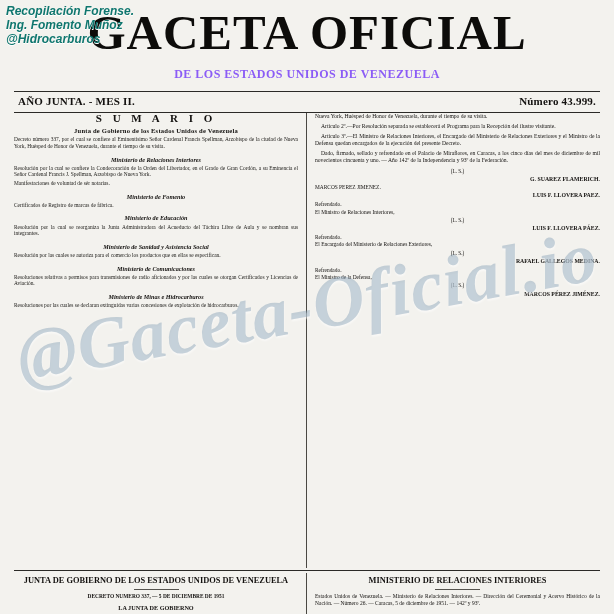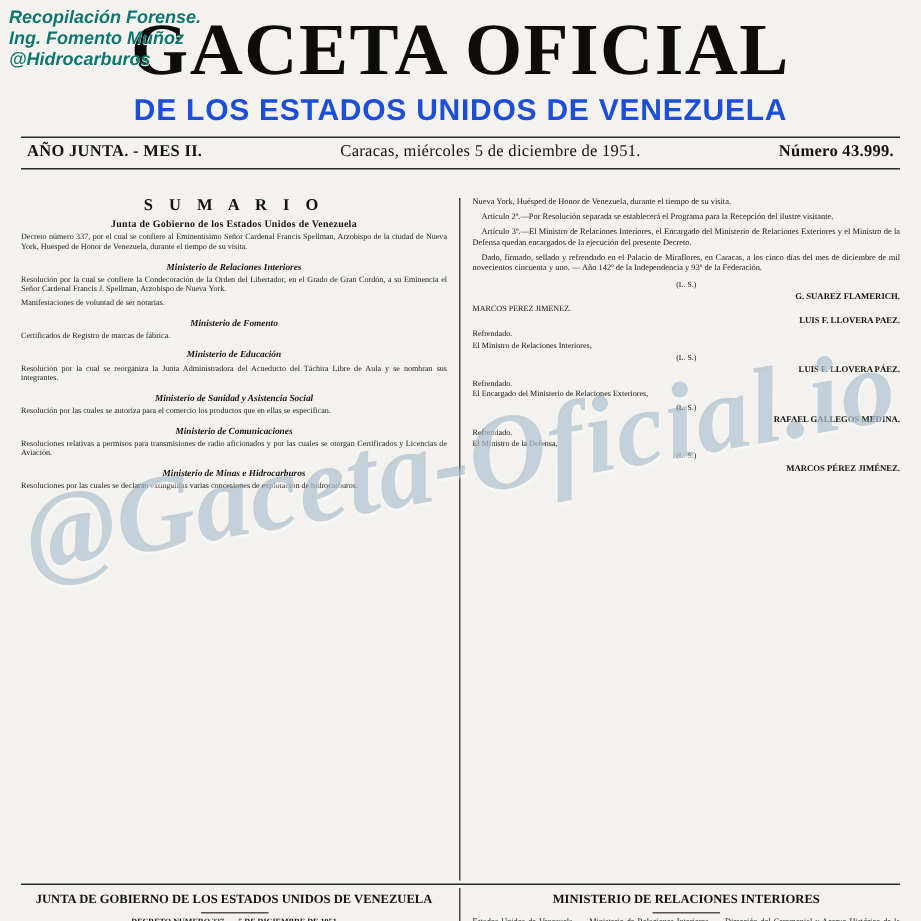--- a/index.html
+++ b/index.html
@@ -66,27 +66,27 @@
   .masthead .title {
     font-family: "Liberation Serif", serif;
     font-weight: bold;
     font-size: 49px;
     line-height: 50px;
     letter-spacing: 1px;
     color: #0d0c0a;
     white-space: nowrap;
   }
   .masthead .subtitle {
-    font-family: Liberation Sans, sans-serif;
-    font-weight: bold;
-    font-size: 20px;
+    font-family: Liberation Serif, serif;
+    font-weight: bold;
+    font-size: 12px;
     line-height: 24px;
     letter-spacing: 0.5px;
     margin-top: 4px;
-    color: #1d4ed8;
+    color: #8b5cf6;
     white-space: nowrap;
   }
   .rule {
     border: 0;
     border-top: 1px solid #2b2a27;
     margin: 5px 0 0 0;
   }
   .rule.thin { margin-top: 2px; }
   .issueline {
     display: flex;
@@ -95,21 +95,21 @@
     font-family: "Liberation Serif", serif;
     font-size: 11px;
     font-weight: bold;
     padding: 3px 4px 3px 4px;
     letter-spacing: 0.2px;
   }
   .issueline .center { font-weight: normal; }
   .cols {
     display: flex;
     gap: 0;
-    margin-top: 19px;
+    margin-top: 0;
     height: 455px;
   }
   .col {
     box-sizing: border-box;
     font-size: 5.6px;
     line-height: 7.2px;
     text-align: justify;
   }
   .col.left {
     width: 50%;
@@ -239,21 +239,20 @@
   <div class="sheet">
 
     <div class="masthead">
       <div class="title">GACETA OFICIAL</div>
       <div class="subtitle">DE LOS ESTADOS UNIDOS DE VENEZUELA</div>
     </div>
 
     <hr class="rule">
     <div class="issueline">
       <span>AÑO JUNTA. - MES II.</span>
-      <span class="center">Caracas, miércoles 5 de diciembre de 1951.</span>
       <span>Número 43.999.</span>
     </div>
     <hr class="rule thin">
 
     <div class="cols">
 
       <div class="col left">
         <div class="sumario-head">S U M A R I O</div>
 
         <div>

